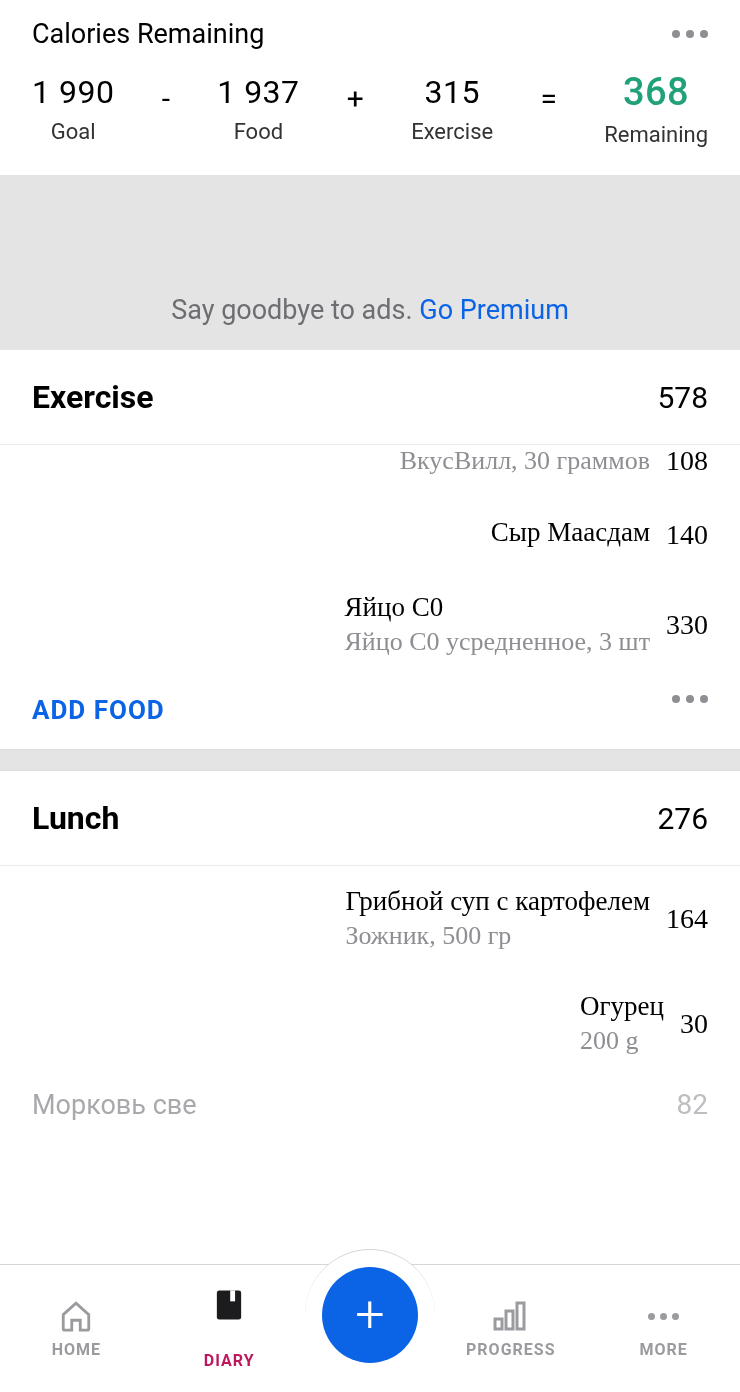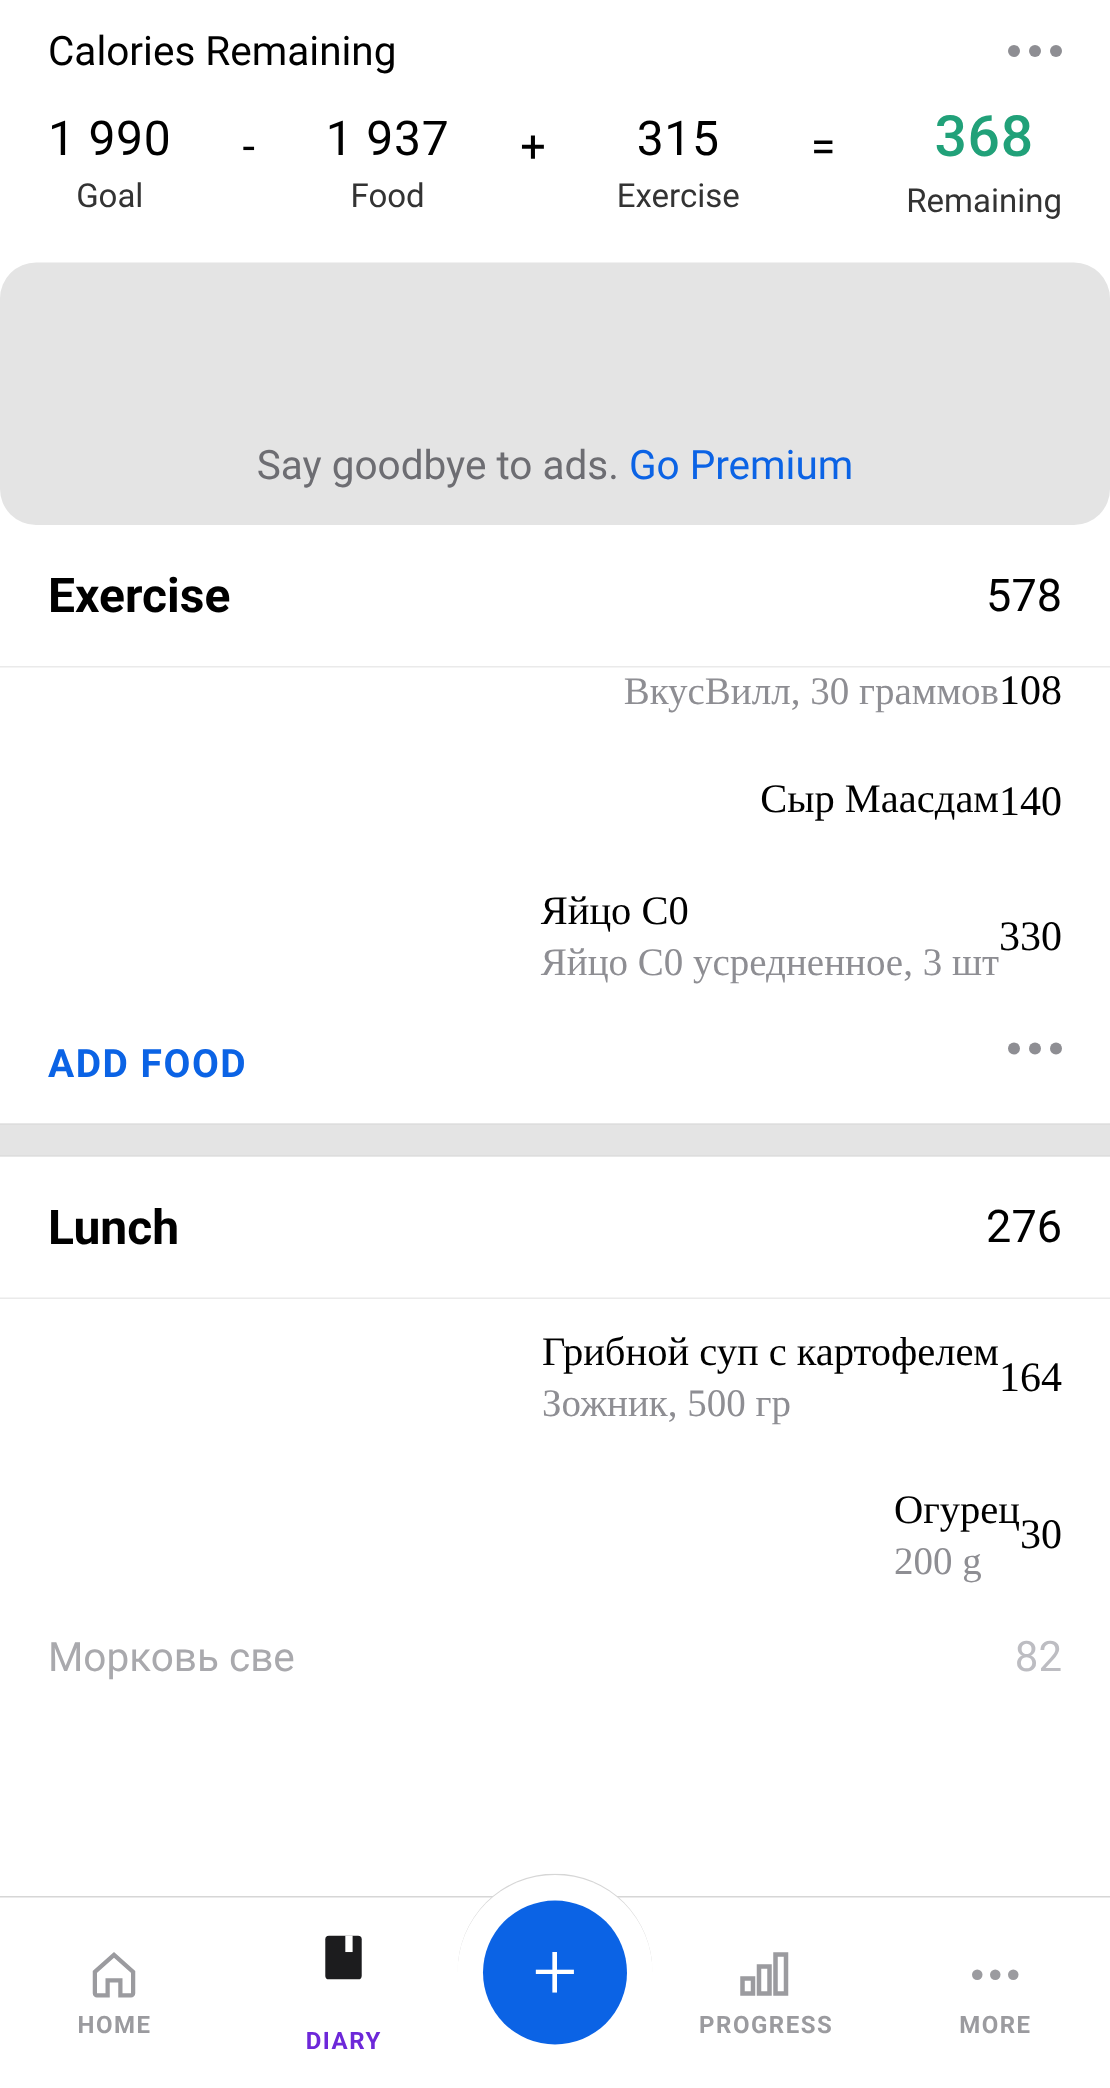--- a/index.html
+++ b/index.html
@@ -67,21 +67,20 @@
   }
 
   
   .ad-block {
     background: #e4e4e4;
     height: 175px;
     display: flex;
     align-items: flex-end;
     justify-content: center;
     padding-bottom: 24px;
-    border-radius: 24px;
   }
   .ad-text {
     font-size: 27px;
     color: #6d6d72;
   }
   .ad-link {
     color: #0b63e5;
   }
 
   
@@ -118,20 +117,21 @@
     font-size: 27px;
     color: #000;
     margin-bottom: 4px;
   }
   .food-sub {
     font-size: 26px;
     color: #8e8e93;
   }
   .food-cal {
     font-size: 28px;
+    margin-left: 16px;
   }
 
   .meal-actions {
     display: flex;
     justify-content: space-between;
     align-items: flex-start;
     padding: 18px 32px 24px 32px;
   }
   .add-food {
     color: #0b63e5;
@@ -188,21 +188,21 @@
     display: flex;
     flex-direction: column;
     align-items: center;
     gap: 6px;
     color: #9b9b9f;
     font-size: 16px;
     font-weight: 700;
     letter-spacing: 1px;
     width: 120px;
   }
-  .nav-item.active { color: #6d28d9; gap: 28px; }
+  .nav-item.active { color: #be185d; gap: 28px; }
   .nav-icon {
     height: 36px;
     display: flex;
     align-items: center;
     justify-content: center;
   }
   .add-btn {
     width: 96px; height: 96px;
     background: #0b63e5;
     border-radius: 50%;

